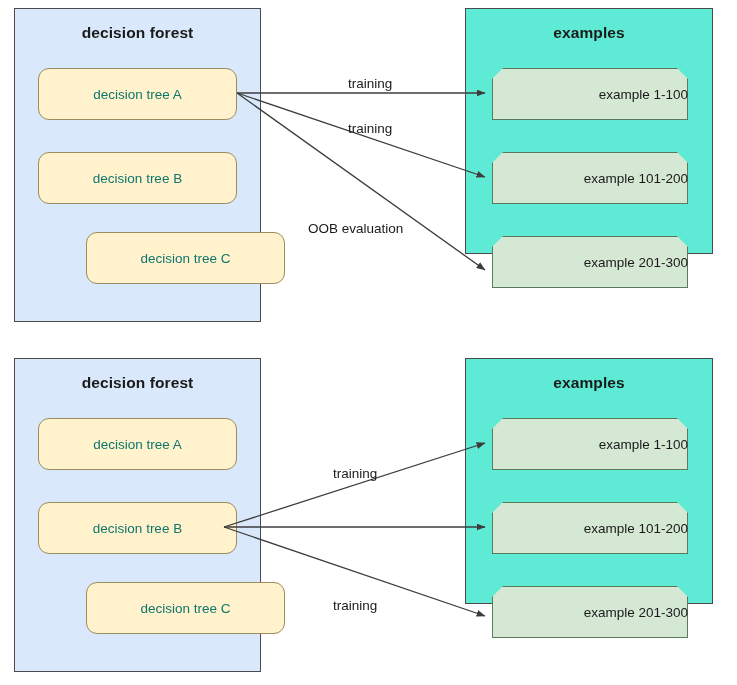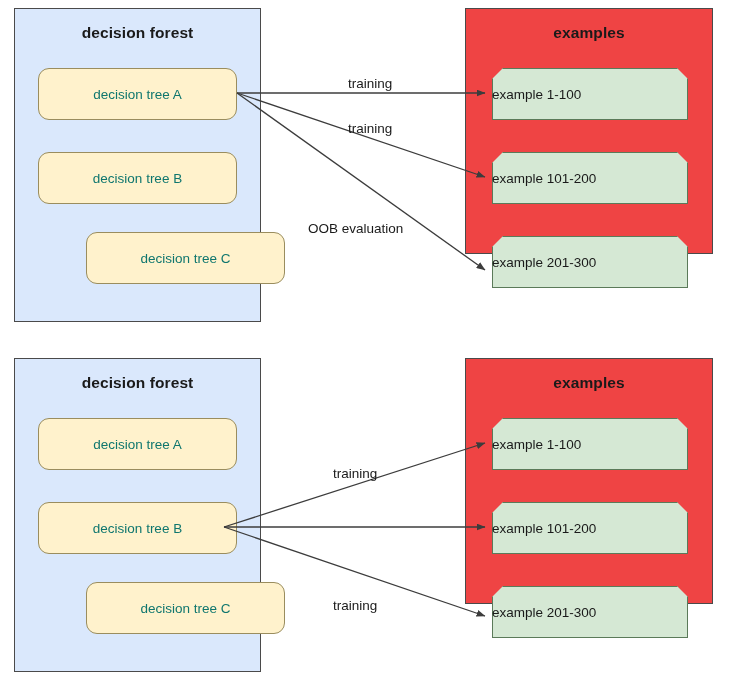--- a/index.html
+++ b/index.html
@@ -32,21 +32,21 @@
     background: #DAE8FC;
     border: 1.4px solid #4a4a4a;
     box-sizing: border-box;
   }
   .examples-panel {
     position: absolute;
     left: 465px;
     top: 0;
     width: 248px;
     height: 246px;
-    background: #ef4444;
+    background: #5eead4;
     border: 1.4px solid #4a4a4a;
     box-sizing: border-box;
   }
   .panel-title {
     position: absolute;
     left: 0;
     right: 0;
     top: 15px;
     text-align: center;
     font-size: 15.5px;
@@ -75,21 +75,21 @@
   .tree-2 { top: 223px; margin-left: 48px; }
 
   .example-box {
     position: absolute;
     left: 26px;
     width: 196px;
     height: 52px;
     box-sizing: border-box;
     display: flex;
     align-items: center;
-    justify-content: flex-start;
+    justify-content: flex-end;
     font-size: 13.5px;
     color: #1a1a1a;
   }
   .example-box .shape {
     position: absolute;
     left: 0; top: 0; right: 0; bottom: 0;
     background: #D5E8D4;
     border: 1.3px solid #5b7a59;
     box-sizing: border-box;
     -webkit-clip-path: polygon(11px 0, calc(100% - 11px) 0, 100% 11px, 100% 100%, 0 100%, 0 11px);

